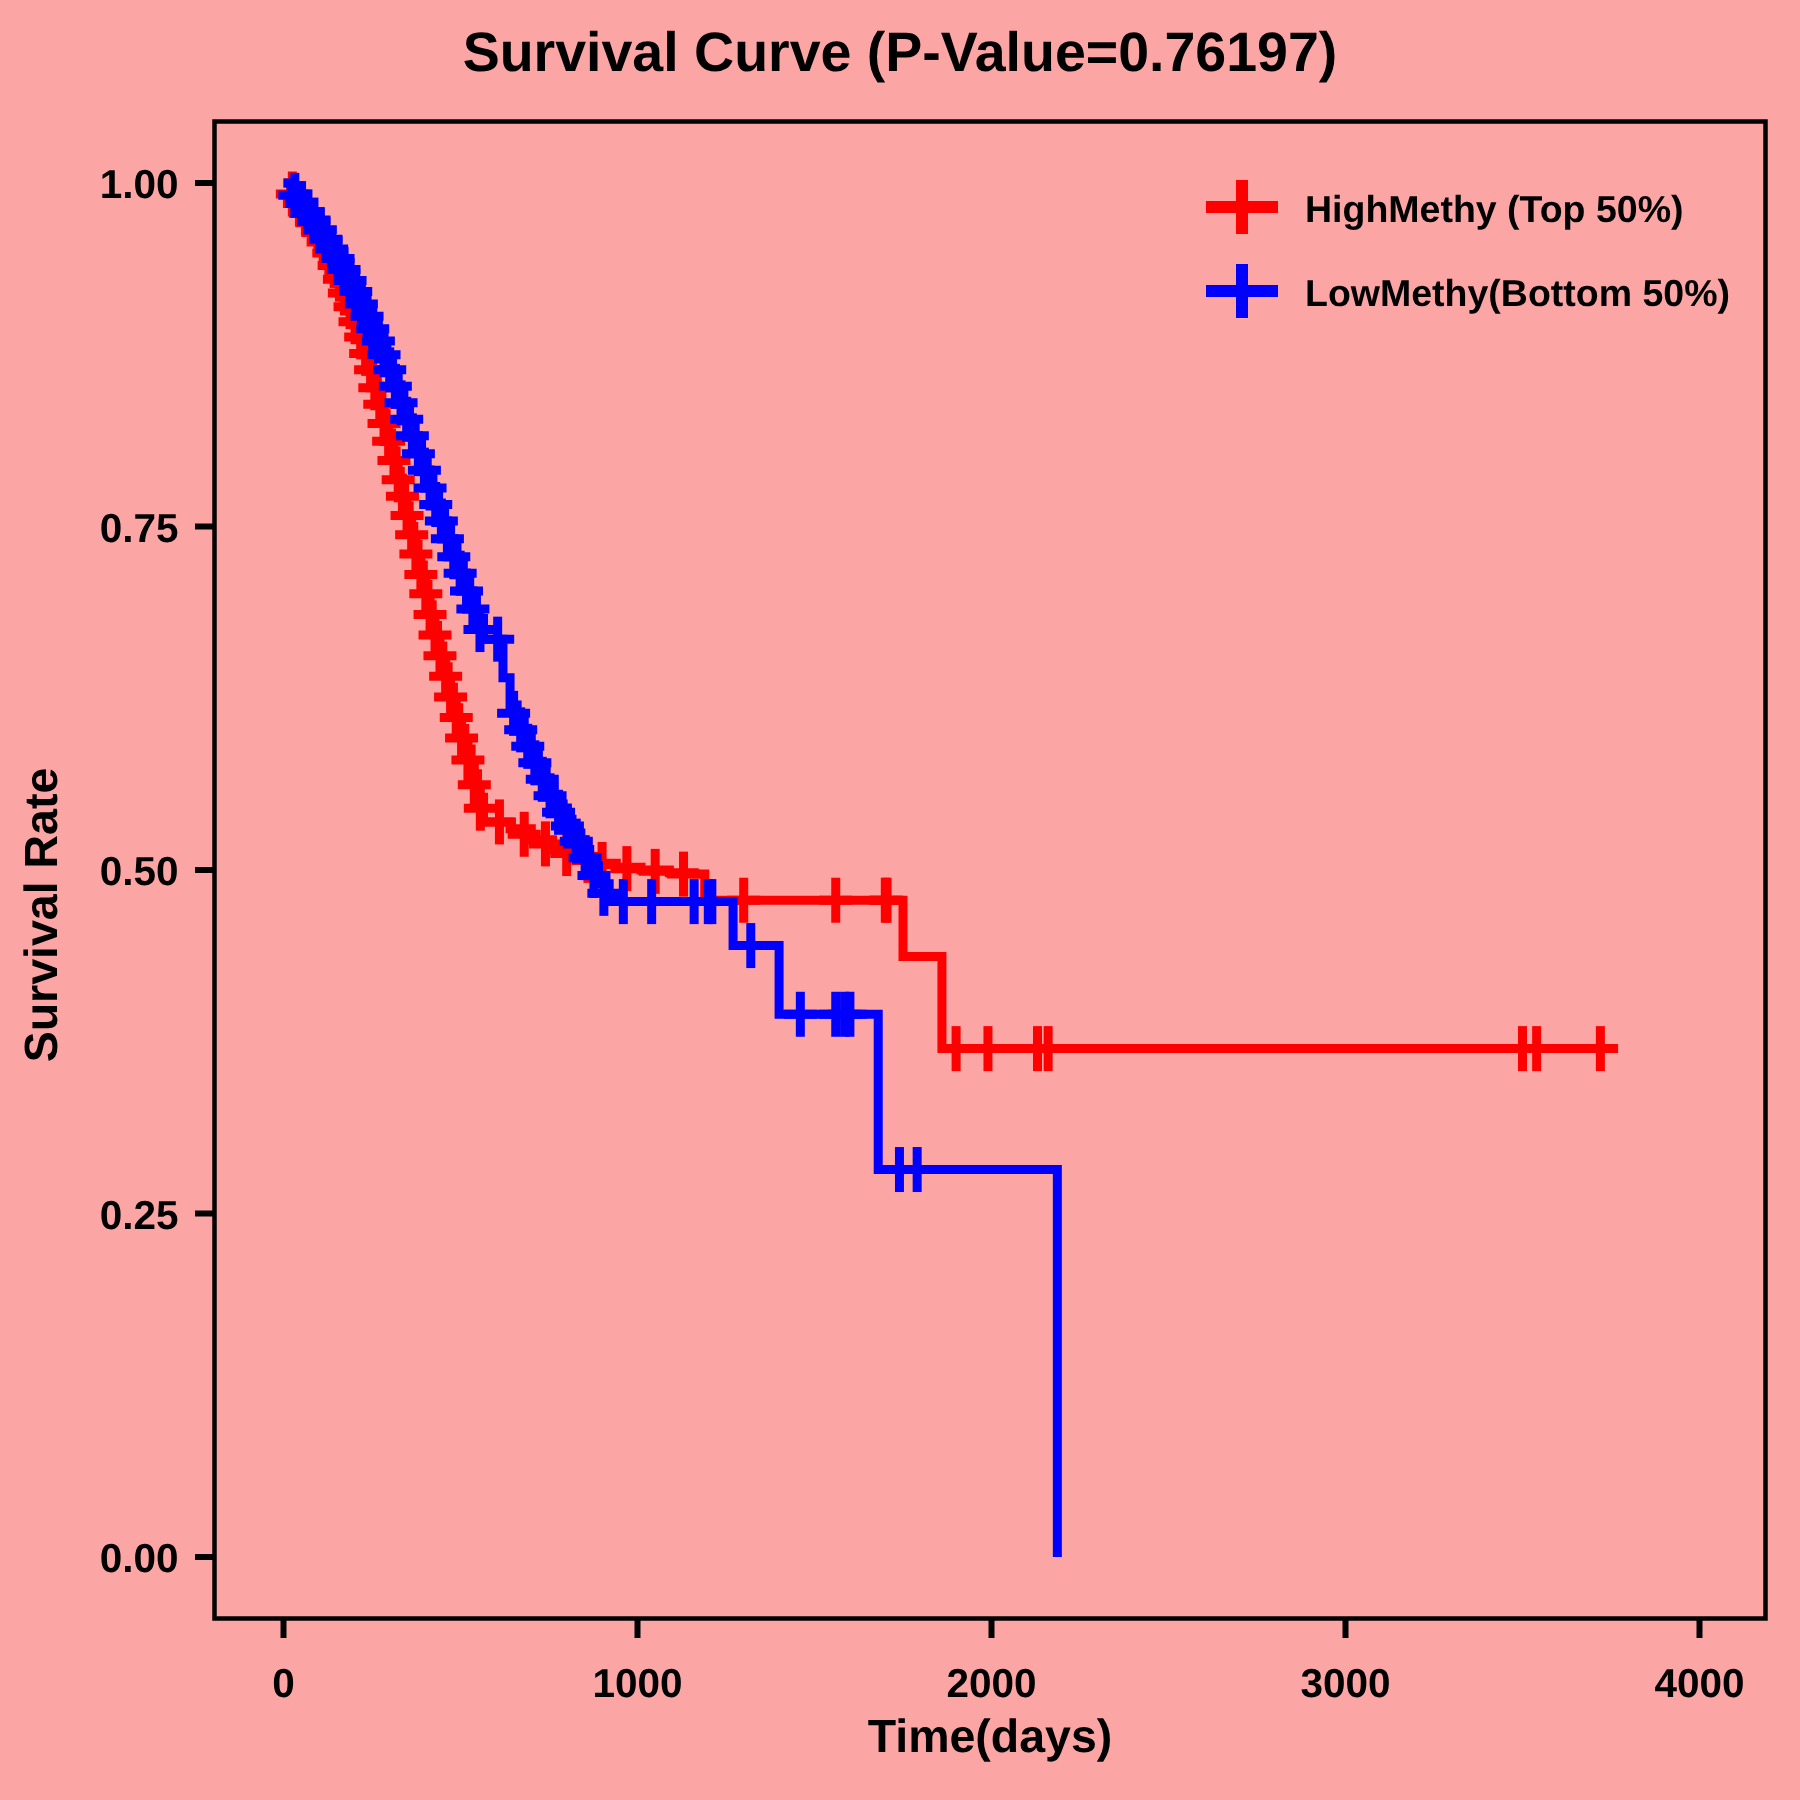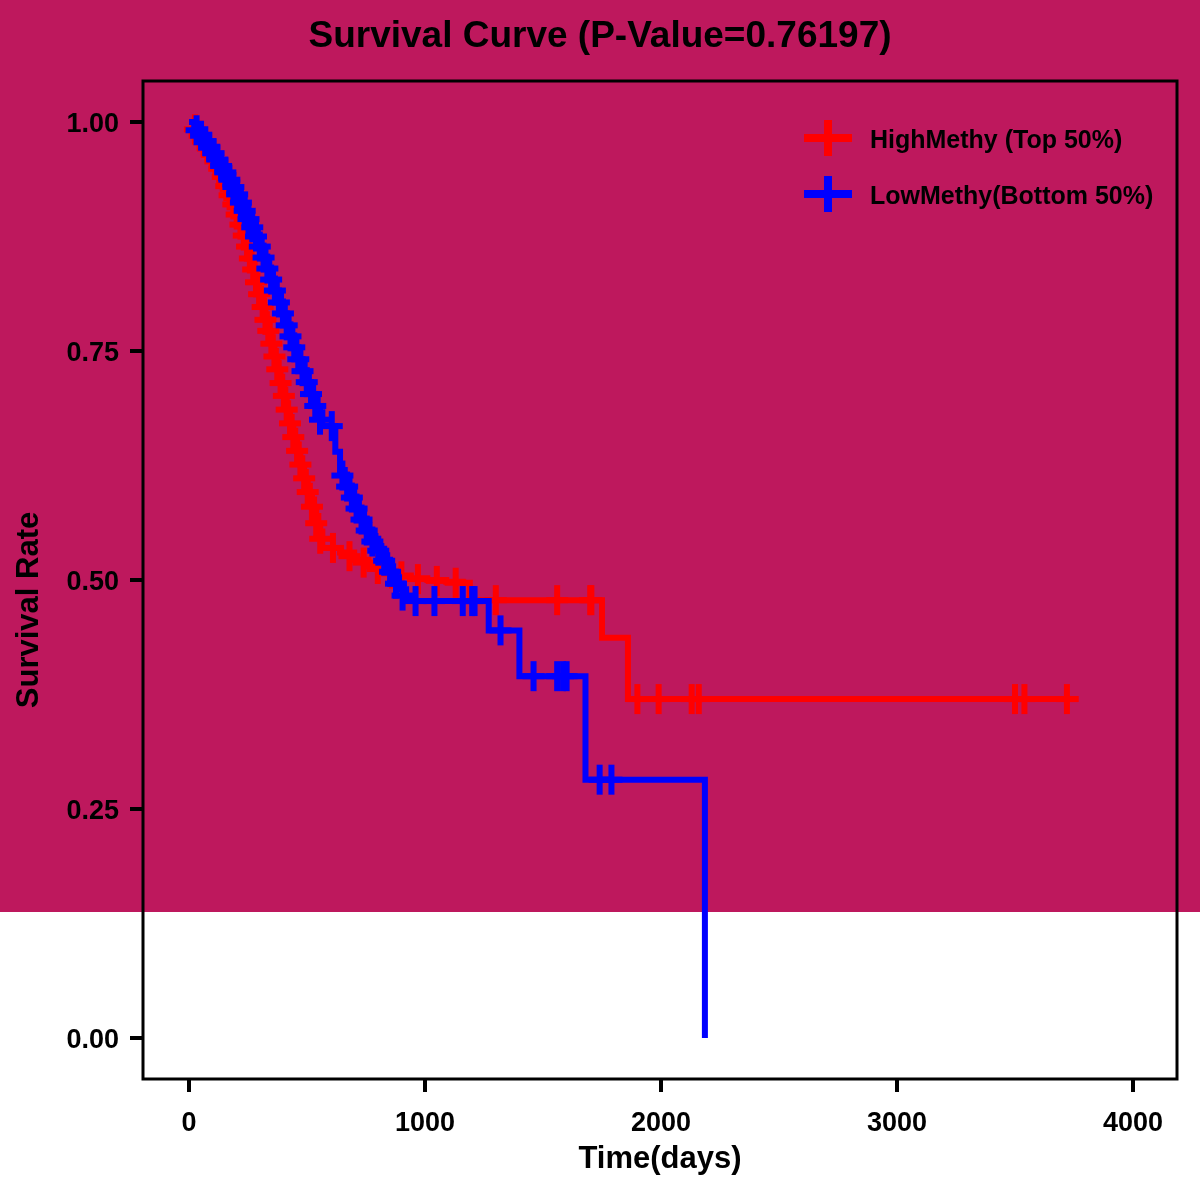--- a/index.html
+++ b/index.html
@@ -1,17 +1,17 @@
 <!DOCTYPE html>
 <html><head>
 <meta charset="utf-8">
 <style>
   html,body{margin:0;padding:0;background:#ffffff;}
   body{width:1200px;height:1200px;font-family:"Liberation Sans",sans-serif;overflow:hidden;}
-  #root{position:relative;width:1200px;height:912px;background:#be185d;}
+  #root{position:relative;width:1200px;height:1200px;background:#fca5a5;}
   #chart-title{
     position:absolute;left:0;top:14px;width:1200px;text-align:center;
     font-family:"Liberation Sans",sans-serif;font-weight:bold;font-size:37px;
     color:#000;letter-spacing:0px;
   }
   #plot-svg{position:absolute;left:0;top:0;}
   .tick-label{
     font-family:"Liberation Sans",sans-serif;font-weight:bold;font-size:27px;fill:#000;
   }
   .axis-title{

